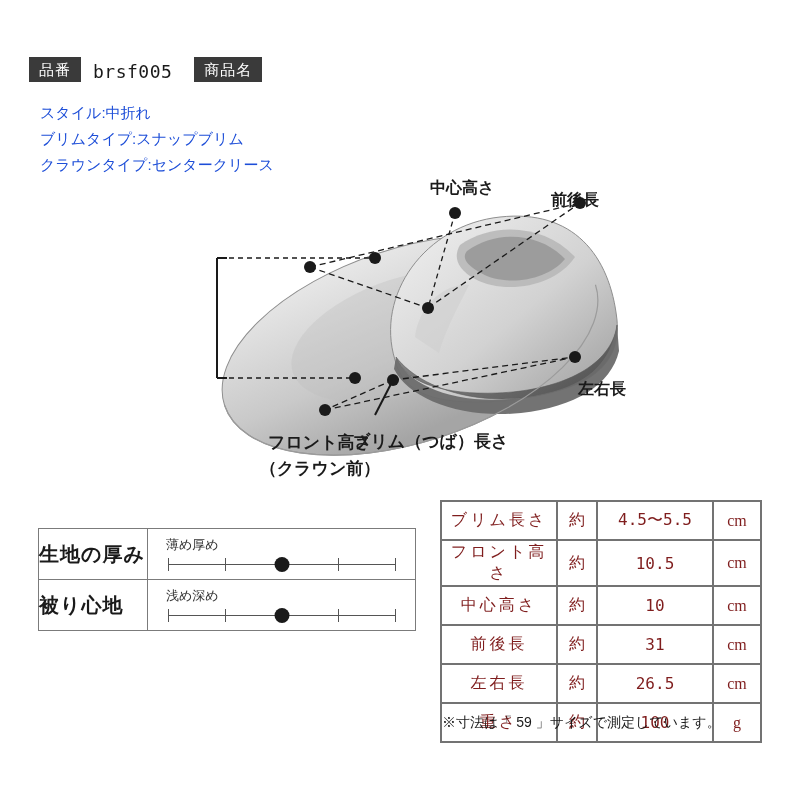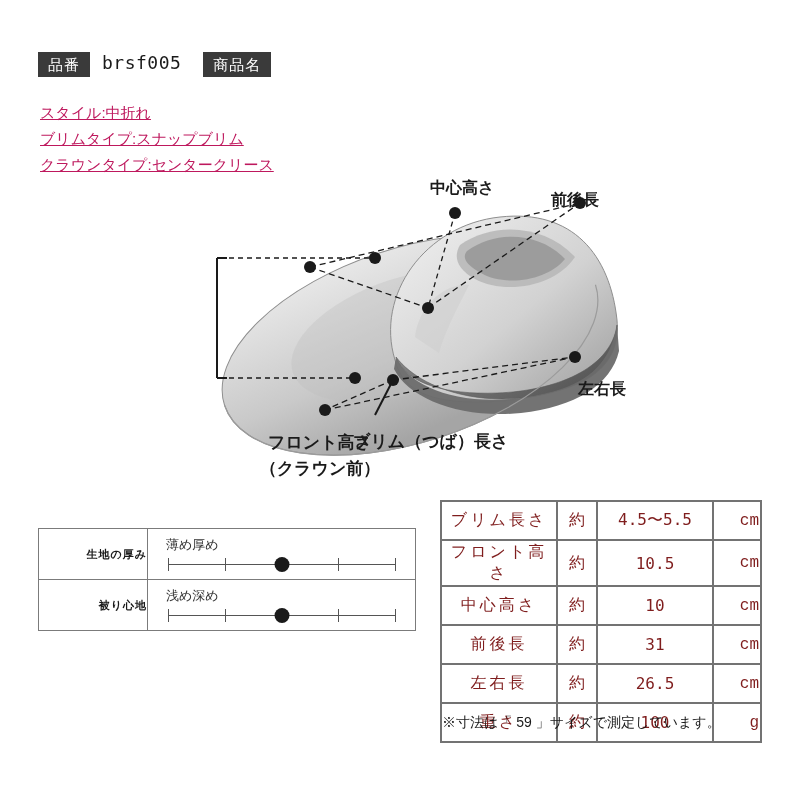--- a/index.html
+++ b/index.html
@@ -18,26 +18,26 @@
   .page {
     position: absolute;
     left: 0; top: 0;
     width: 800px;
     height: 800px;
   }
 
   
   .header {
     position: absolute;
-    left: 38px;
+    left: 29px;
     top: 52px;
     width: 724px;
     height: 30px;
     display: flex;
-    align-items: flex-start;
+    align-items: flex-end;
   }
   .tag {
     background: #3a3a3a;
     color: #ffffff;
     font-size: 15px;
     padding: 5px 10px;
     letter-spacing: 1px;
     line-height: 1;
     white-space: nowrap;
   }
@@ -55,22 +55,21 @@
     letter-spacing: 0px;
   }
 
   
   .spec-lines {
     position: absolute;
     left: 40px;
     top: 100px;
     font-size: 15px;
     line-height: 26px;
-    color: #be185d;
-    text-decoration: underline;
+    color: #1d4ed8;
   }
 
   
   .illus {
     position: absolute;
     left: 180px;
     top: 145px;
     width: 600px;
     height: 330px;
   }
@@ -114,22 +113,22 @@
     border-collapse: collapse;
   }
   .slider-table td {
     border: 1px solid #7b7b7b;
     padding: 0;
     height: 50px;
     vertical-align: middle;
   }
   .slider-label {
     width: 108px;
-    text-align: right;
-    font-size: 11px;
+    text-align: left;
+    font-size: 20px;
     font-weight: bold;
     color: #1a1a1a;
     letter-spacing: 1px;
   }
   .slider-cell {
     position: relative;
     padding: 0 14px !important;
   }
   .slider-ends {
     display: flex;
@@ -192,22 +191,22 @@
     text-align: center;
     font-size: 14px;
   }
   .meas-value {
     text-align: center;
     font-family: "DejaVu Sans Mono", monospace;
     font-size: 17px;
   }
   .meas-unit {
     width: 44px;
-    text-align: right;
-    font-family: Liberation Mono, monospace;
+    text-align: center;
+    font-family: Liberation Serif, serif;
     font-size: 15px;
     margin-top: 12px;
   }
 
   
   .notes-left {
     position: absolute;
     left: 36px;
     top: 714px;
     font-size: 14px;

